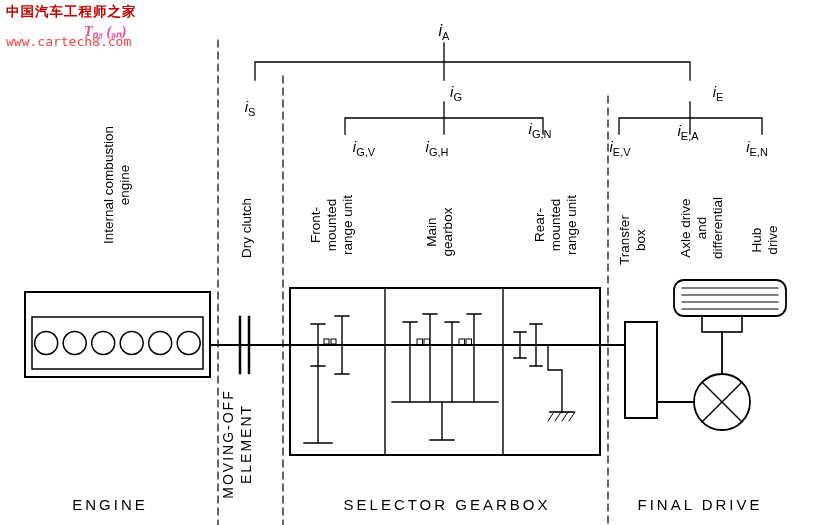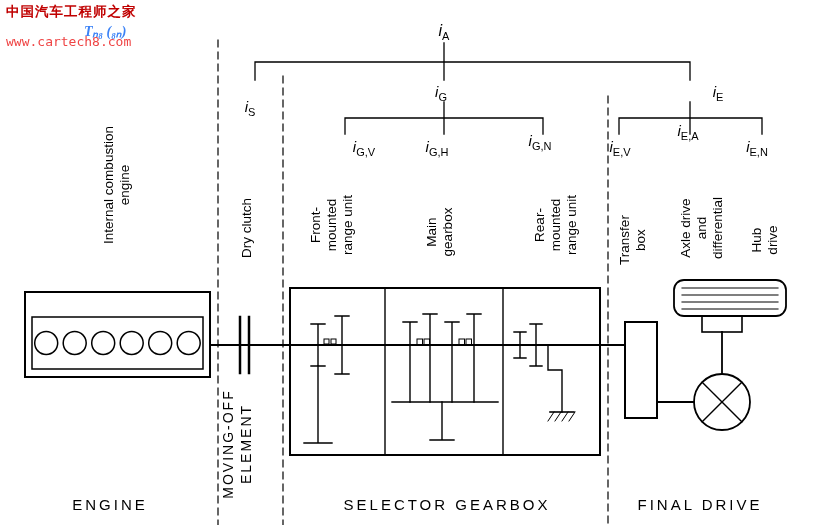--- a/index.html
+++ b/index.html
@@ -17,21 +17,21 @@
     white-space:pre-line; text-align:center; font-size:13.5px; line-height:1.2;
   }
   .vlabel.caps { font-size:14px; letter-spacing:2px; line-height:1.3; }
   .hlabel {
     position:absolute; transform:translateX(-50%); font-size:15px;
     letter-spacing:3px; white-space:nowrap;text-align:center;
   }
   .wm-cn { position:absolute; left:6px; top:3px; color:#c00000; font-weight:bold;
            font-size:13.5px; letter-spacing:1px; }
   .wm-overlap { position:absolute; left:84px; top:21px; font-family:"Liberation Serif",serif;
-           font-style:italic; font-weight:bold; font-size:14px; color:#3b82f6; }
+           font-style:italic; font-weight:bold; font-size:14px; color:#ec4899; }
   .wm-url { position:absolute; left:6px; top:34px; font-family:"DejaVu Sans Mono",monospace;
            font-size:13px; color:#ef4444; }
 </style>
 </head>
 <body>
 
 <div class="canvas">
 
   <svg class="overlay" viewBox="0 0 818 525" stroke="#000" fill="none" stroke-linecap="square">
 
@@ -122,29 +122,29 @@
   </svg>
 
   <div class="wm-cn">中国汽车工程师之家</div>
   <div class="wm-overlap">Tₙ₈ (₈ₙ)</div>
   <div class="wm-url">www.cartech8.com</div>
 
   <div class="ratio bold" style="left:444px; top:31px">
     <span class="rb">i</span><sub>A</sub></div>
   <div class="ratio" style="left:250px; top:106px">
     <span class="rb">i</span><sub>S</sub></div>
-  <div class="ratio" style="left:441px; top:91px">
+  <div class="ratio" style="left:456px; top:91px">
     <span class="rb">i</span><sub>G</sub></div>
   <div class="ratio" style="left:718px; top:91px">
     <span class="rb">i</span><sub>E</sub></div>
   <div class="ratio" style="left:364px; top:146px">
     <span class="rb">i</span><sub>G,V</sub></div>
   <div class="ratio" style="left:437px; top:146px">
     <span class="rb">i</span><sub>G,H</sub></div>
-  <div class="ratio" style="left:540px; top:140px">
+  <div class="ratio" style="left:540px; top:128px">
     <span class="rb">i</span><sub>G,N</sub></div>
   <div class="ratio" style="left:620px; top:146px">
     <span class="rb">i</span><sub>E,V</sub></div>
   <div class="ratio" style="left:688px; top:130px">
     <span class="rb">i</span><sub>E,A</sub></div>
   <div class="ratio" style="left:757px; top:146px">
     <span class="rb">i</span><sub>E,N</sub></div>
 
   <div class="vlabel" style="left:117px; top:185px">Internal combustion
 engine</div>

